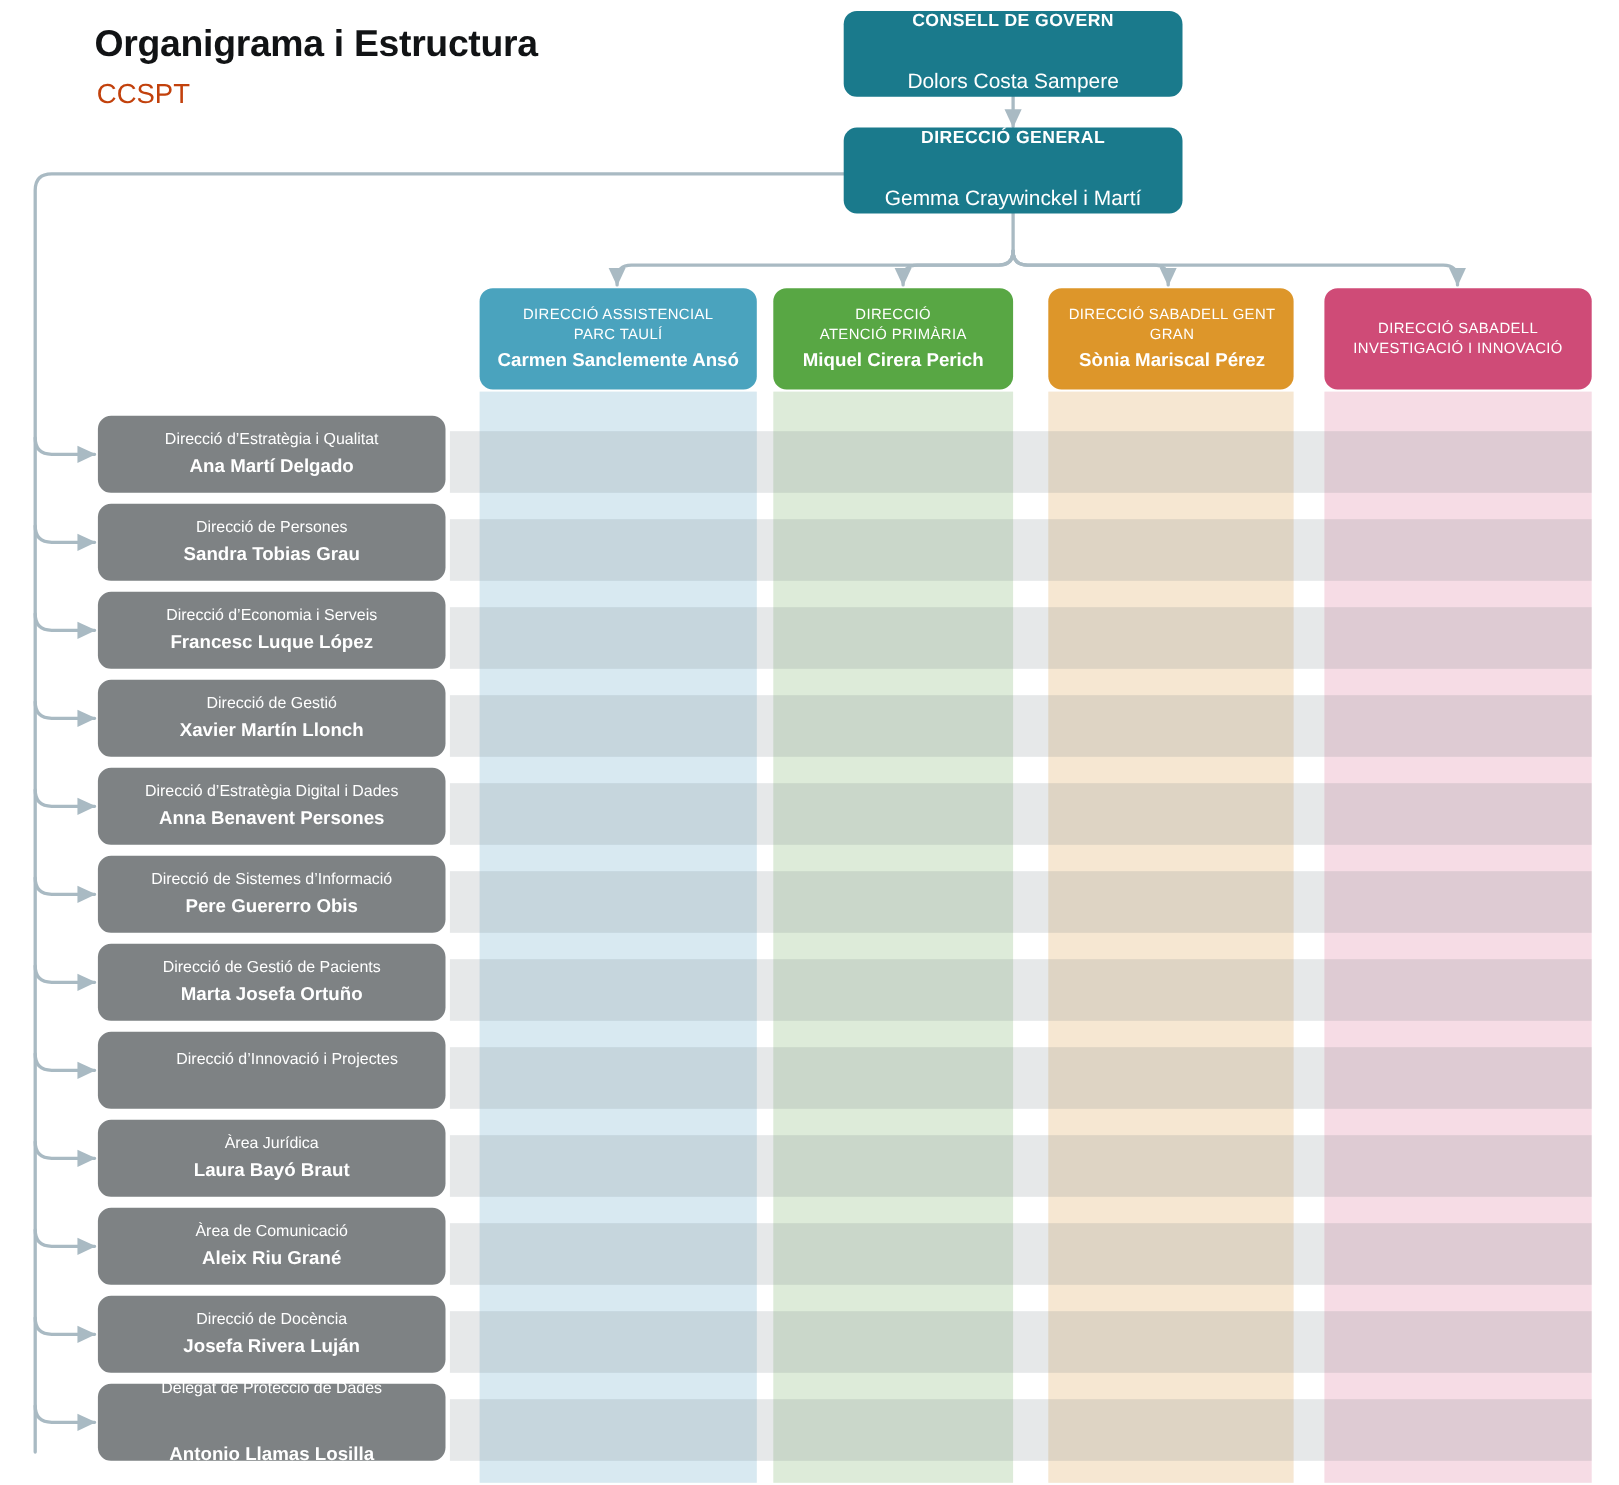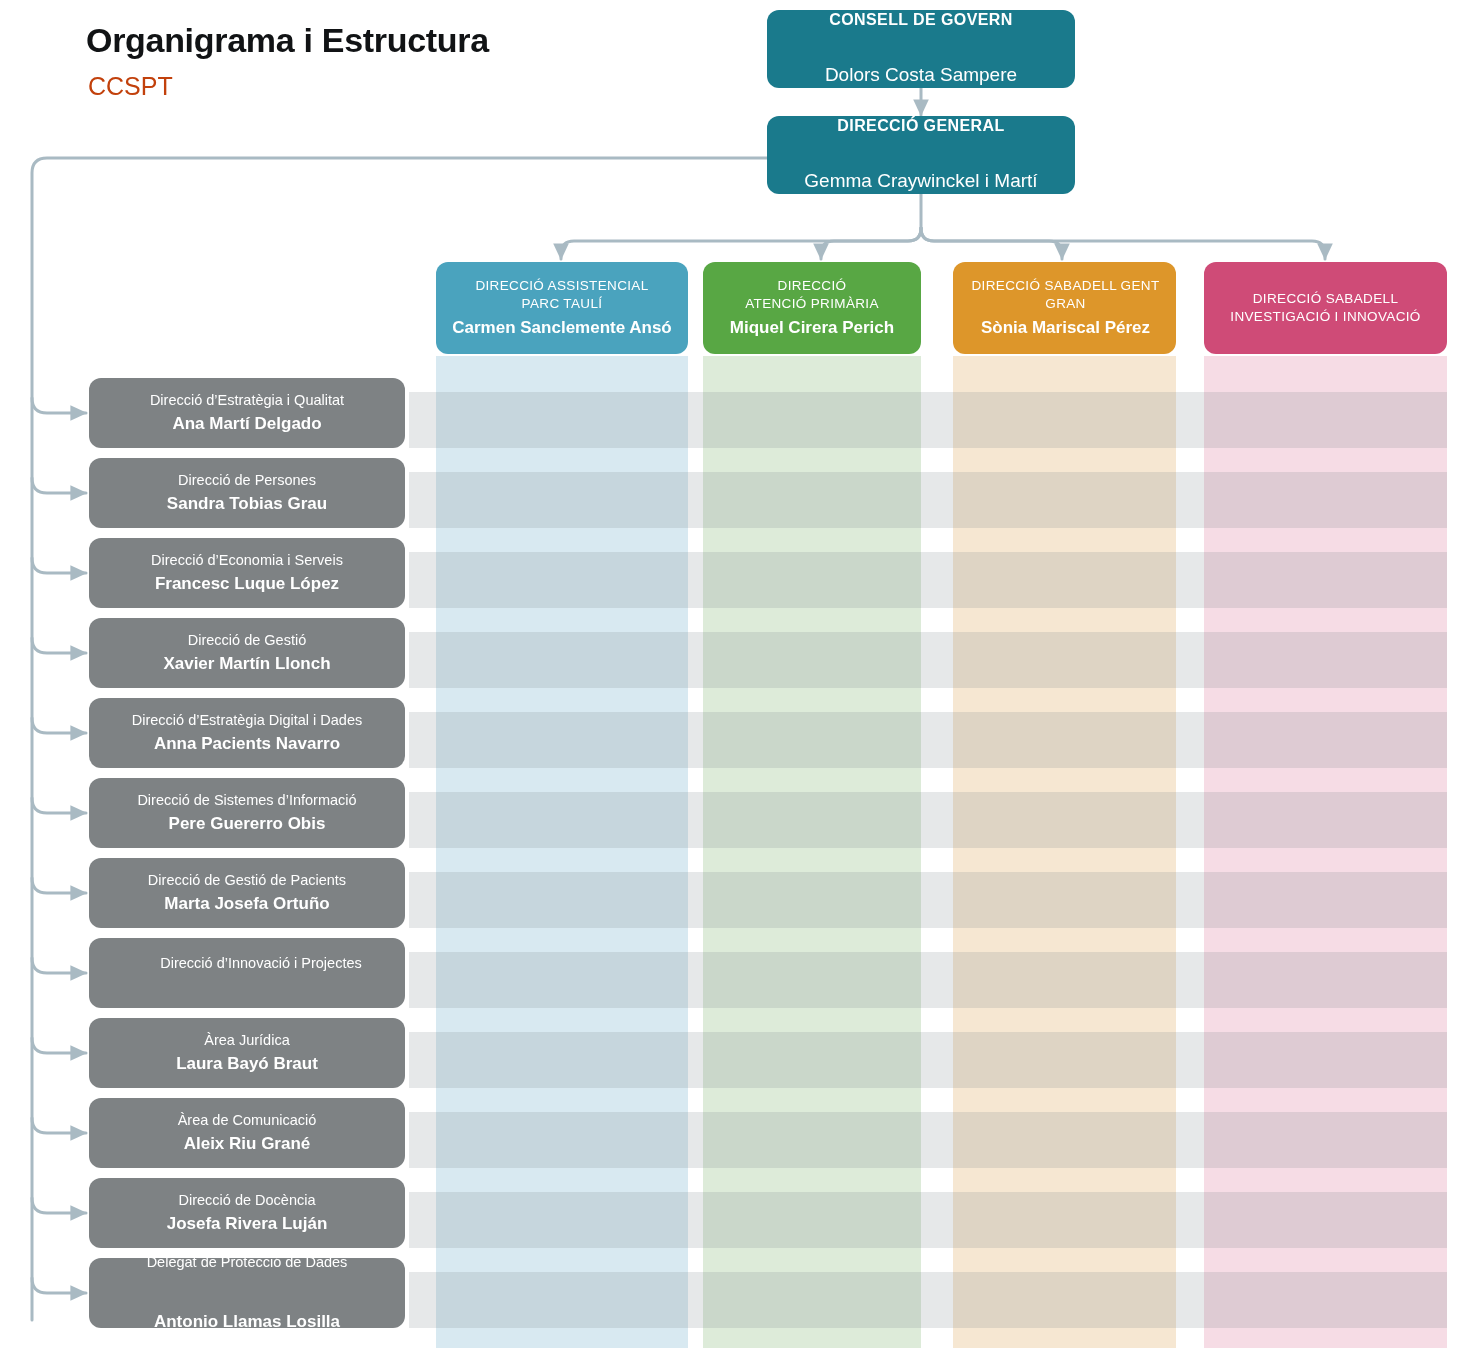--- a/index.html
+++ b/index.html
@@ -191,21 +191,21 @@
       <div class="staff-box" style="left: 89px; top: 538px; width: 316px; height: 70px;">
         <div class="ttl">Direcció d’Economia i Serveis</div>
         <div class="nm">Francesc Luque López</div>
       </div>
       <div class="staff-box" style="left: 89px; top: 618px; width: 316px; height: 70px;">
         <div class="ttl">Direcció de Gestió</div>
         <div class="nm">Xavier Martín Llonch</div>
       </div>
       <div class="staff-box" style="left: 89px; top: 698px; width: 316px; height: 70px;">
         <div class="ttl">Direcció d’Estratègia Digital i Dades</div>
-        <div class="nm">Anna Pacients Navarro</div>
+        <div class="nm">Anna Benavent Persones</div>
       </div>
       <div class="staff-box" style="left: 89px; top: 778px; width: 316px; height: 70px;">
         <div class="ttl">Direcció de Sistemes d’Informació</div>
         <div class="nm">Pere Guererro Obis</div>
       </div>
       <div class="staff-box" style="left: 89px; top: 858px; width: 316px; height: 70px;">
         <div class="ttl">Direcció de Gestió de Pacients</div>
         <div class="nm">Marta Josefa Ortuño</div>
       </div>
       <div class="staff-box solo" style="left: 89px; top: 938px; width: 316px; height: 70px;">

